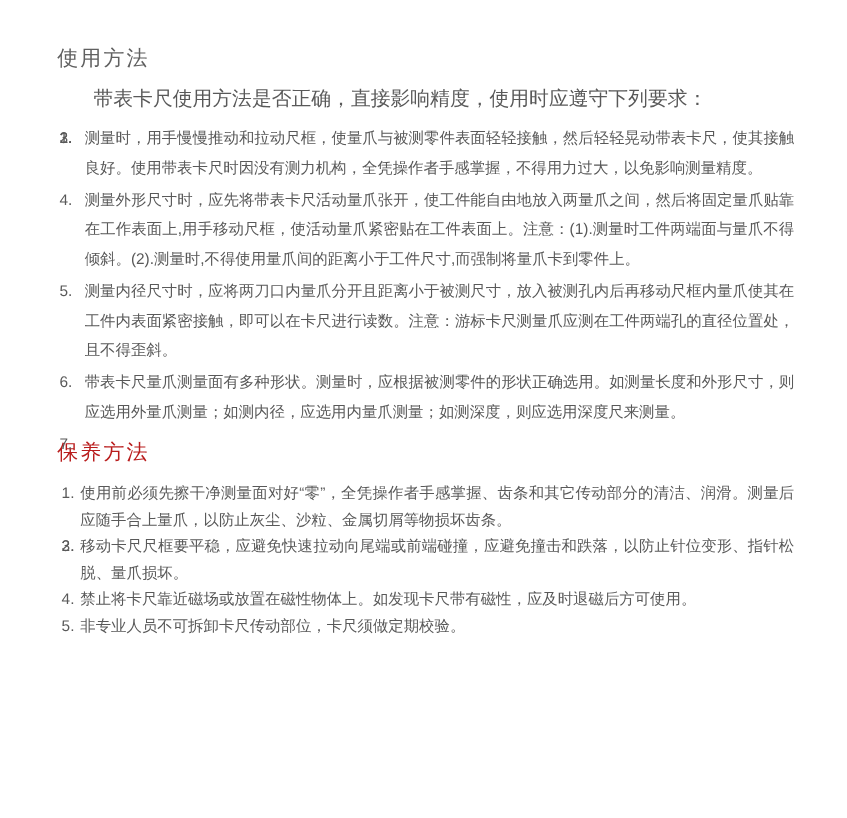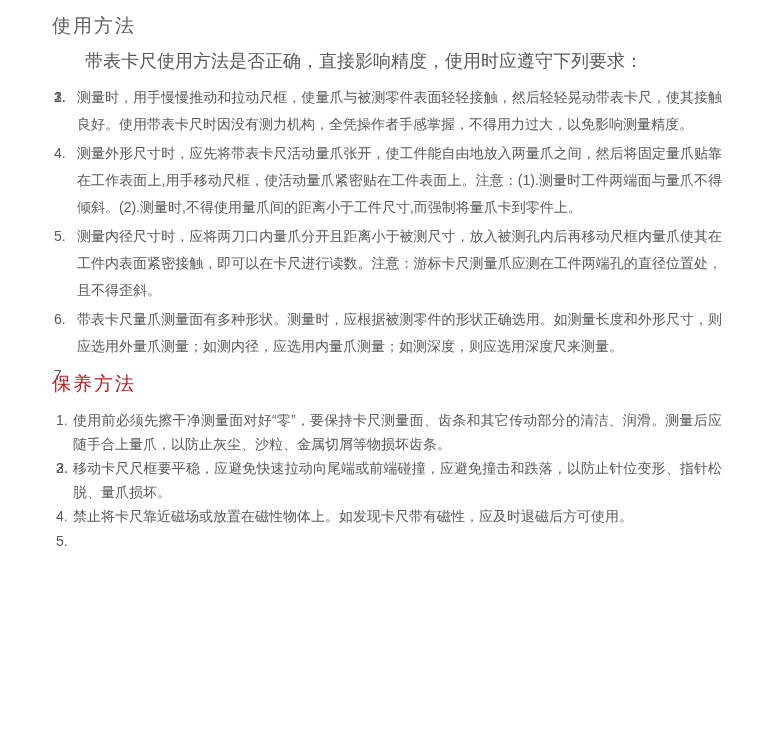--- a/index.html
+++ b/index.html
@@ -3,21 +3,21 @@
 <meta charset="utf-8">
 <style>
   * { margin: 0; padding: 0; box-sizing: border-box; }
   html, body { width: 770px; height: 744px; }
   body {
     background: #ffffff;
     font-family: "Liberation Sans", "DejaVu Sans", sans-serif;
     color: #595959;
     overflow: hidden;
   }
-  .page { padding: 14px 48px 0 52px; }
+  .page { padding: 14px 48px 0 52px; margin-top: 28px; }
   .section-title {
     font-size: 19px;
     line-height: 24px;
     font-weight: 400;
     color: #606060;
     letter-spacing: 2px;
   }
   .intro {
     font-size: 18px;
     line-height: 27px;
@@ -88,36 +88,37 @@
         </li>
       </ol>
   </section>
 
   <section>
     <h2 class="section-title maint-title" style="color: #b91c1c;">保养方法</h2>
     <ol class="maint-list">
 
         <li class="item">
           <span class="num">1.</span>
-          <span class="txt">使用前必须先擦干净测量面对好“零”，要保持卡尺测量面、齿条和其它传动部分的清洁、润滑。测量后应随手合上量爪，以防止灰尘、沙粒、金属切屑等物损坏齿条。</span>
+          <span class="txt">使用前必须先擦干净测量面对好“零”，全凭操作者手感掌握、齿条和其它传动部分的清洁、润滑。测量后应随手合上量爪，以防止灰尘、沙粒、金属切屑等物损坏齿条。</span>
         </li>
 
         <li class="item">
           <span class="num">2.</span>
         </li>
 
         <li class="item">
           <span class="num">3.</span>
           <span class="txt">移动卡尺尺框要平稳，应避免快速拉动向尾端或前端碰撞，应避免撞击和跌落，以防止针位变形、指针松脱、量爪损坏。</span>
         </li>
 
         <li class="item">
           <span class="num">4.</span>
           <span class="txt">禁止将卡尺靠近磁场或放置在磁性物体上。如发现卡尺带有磁性，应及时退磁后方可使用。</span>
         </li>
 
         <li class="item">
           <span class="num">5.</span>
+          <span class="txt">非专业人员不可拆卸卡尺传动部位，卡尺须做定期校验。</span>
         </li>
       </ol>
   </section>
 
 </div>
 
 </body></html>

